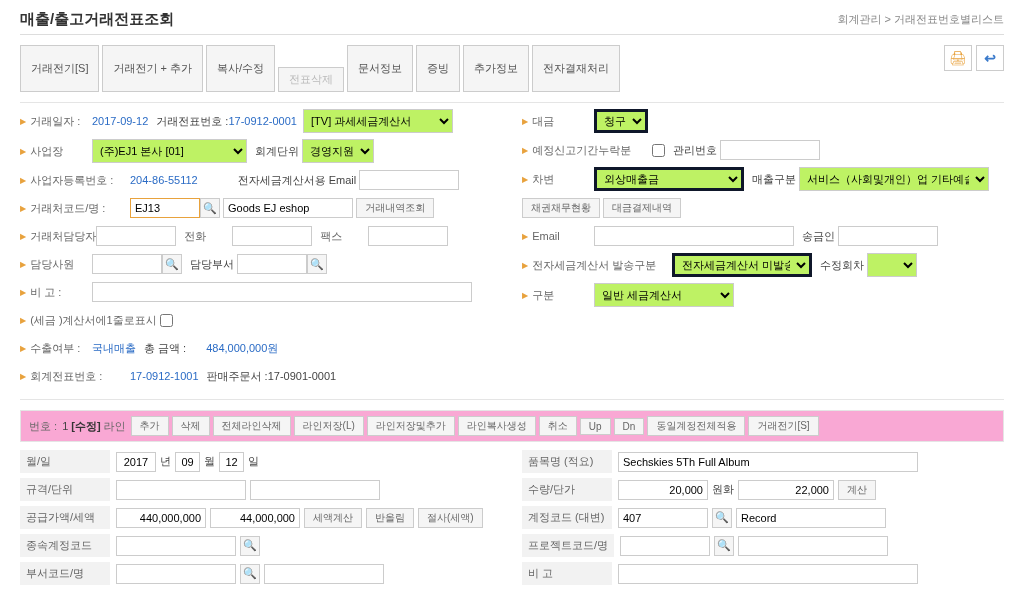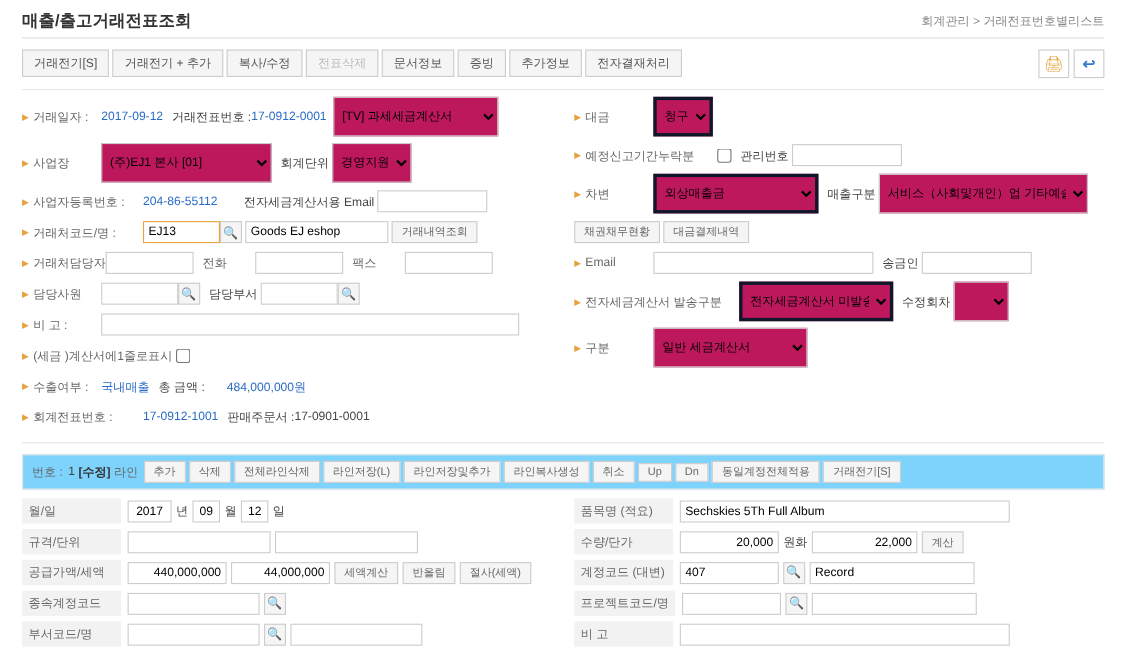--- a/index.html
+++ b/index.html
@@ -3,40 +3,40 @@
 <meta charset="utf-8">
 <style>
 * { box-sizing: border-box; margin: 0; padding: 0; }
 body { font-family: "Malgun Gothic", sans-serif; font-size: 11px; color: #444; background: #fff; padding: 10px 20px; }
 .header-row { display: flex; justify-content: space-between; align-items: center; border-bottom: 1px solid #ddd; padding-bottom: 5px; margin-bottom: 10px; }
 .page-title { font-size: 15px; font-weight: bold; color: #333; }
 .breadcrumb { font-size: 11px; color: #888; }
 .toolbar-row { display: flex; justify-content: space-between; align-items: flex-start; margin-bottom: 10px; }
 .toolbar-buttons { display: flex; flex-wrap: wrap; gap: 3px; }
 .btn { background: #f5f5f5; border: 1px solid #ccc; padding: 4px 10px; font-size: 11px; color: #555; cursor: pointer; }
-.btn.disabled { color: #bbb; }
+.btn.disabled { color: #bbb; margin-top: 22px; }
 .toolbar-icons { display: flex; gap: 4px; }
 .icon-btn { width: 28px; height: 26px; border: 1px solid #ccc; display: flex; align-items: center; justify-content: center; font-size: 14px; cursor: pointer; background: #fff; }
 .icon-print { color: #e8a23d; }
 .icon-back { color: #3a7acb; font-weight: bold; }
 .form-area { display: flex; gap: 20px; padding: 6px 0; border-top: 1px solid #e5e5e5; border-bottom: 1px solid #e5e5e5; }
 .form-col { flex: 1; }
 .form-row { display: flex; align-items: center; margin-bottom: 6px; min-height: 22px; }
 .form-row .lbl { display: inline-flex; align-items: center; min-width: 72px; color: #666; }
 .form-row .lbl.wide { min-width: 110px; }
 .form-row .lbl.narrow { min-width: 48px; }
 .bullet { color: #e8a23d; margin-right: 4px; font-size: 8px; }
 .val-blue { color: #2a6bc5; }
 .inp { border: 1px solid #ccc; padding: 2px 4px; font-size: 11px; height: 20px; }
 .inp.orange { border: 1px solid #e8a23d; }
-.sel { border: 1px solid #ccc; padding: 1px 3px; font-size: 11px; height: 36px; background: #be185d; }
+.sel { border: 1px solid #ccc; padding: 1px 3px; font-size: 11px; height: 24px; background: #bef264; }
 .sel.orange { border: 3px solid #0f172a; }
 .q-btn { width: 20px; height: 20px; border: 1px solid #ccc; background: #f5f5f5; color: #888; display: inline-flex; align-items: center; justify-content: center; cursor: pointer; font-size: 11px; }
 .small-btn { background: #f5f5f5; border: 1px solid #ccc; padding: 2px 8px; font-size: 10px; color: #666; cursor: pointer; }
-.section-bar { background: #7dd3fc; border: 1px solid #e5e5e5; padding: 5px 8px; display: flex; align-items: center; gap: 3px; margin-top: 10px; }
+.section-bar { background: #f9a8d4; border: 1px solid #e5e5e5; padding: 5px 8px; display: flex; align-items: center; gap: 3px; margin-top: 10px; }
 .section-bar .label-text { color: #666; margin-right: 2px; }
 .section-bar .strong { font-weight: bold; color: #333; }
 .detail-grid { display: flex; gap: 20px; padding: 8px 0; }
 .detail-col { flex: 1; }
 .detail-row { display: flex; align-items: center; margin-bottom: 5px; }
 .detail-row .dlbl { min-width: 90px; background: #f2f2f2; padding: 4px 6px; color: #666; }
 .detail-row .dcont { flex: 1; display: flex; align-items: center; gap: 4px; padding-left: 6px; }
 .chk { vertical-align: middle; }
 .gap { margin-left: 8px; }
 </style>
@@ -87,21 +87,21 @@
       <select class="sel" style="width:155px;"><option>(주)EJ1 본사 [01]</option></select>
       <span class="gap">회계단위</span>&nbsp;
       <select class="sel"><option>경영지원</option></select>
     </div>
     <div class="form-row">
       <span class="lbl wide">
           <span class="bullet">▶</span>
           <span>사업자등록번호 :</span>
         </span>
       <span class="val-blue">204-86-55112</span>
-      <span style="margin-left:24px;">전자세금계산서용 Email</span>&nbsp;
+      <span style="margin-left:40px;">전자세금계산서용 Email</span>&nbsp;
       <input class="inp" style="width: 100px;">
     </div>
     <div class="form-row">
       <span class="lbl wide">
           <span class="bullet">▶</span>
           <span>거래처코드/명 :</span>
         </span>
       <input class="inp orange" style="width: 70px;" value="EJ13">
       <span class="q-btn">🔍</span>&nbsp;
       <input class="inp" style="width: 130px;" value="Goods EJ eshop">&nbsp;

